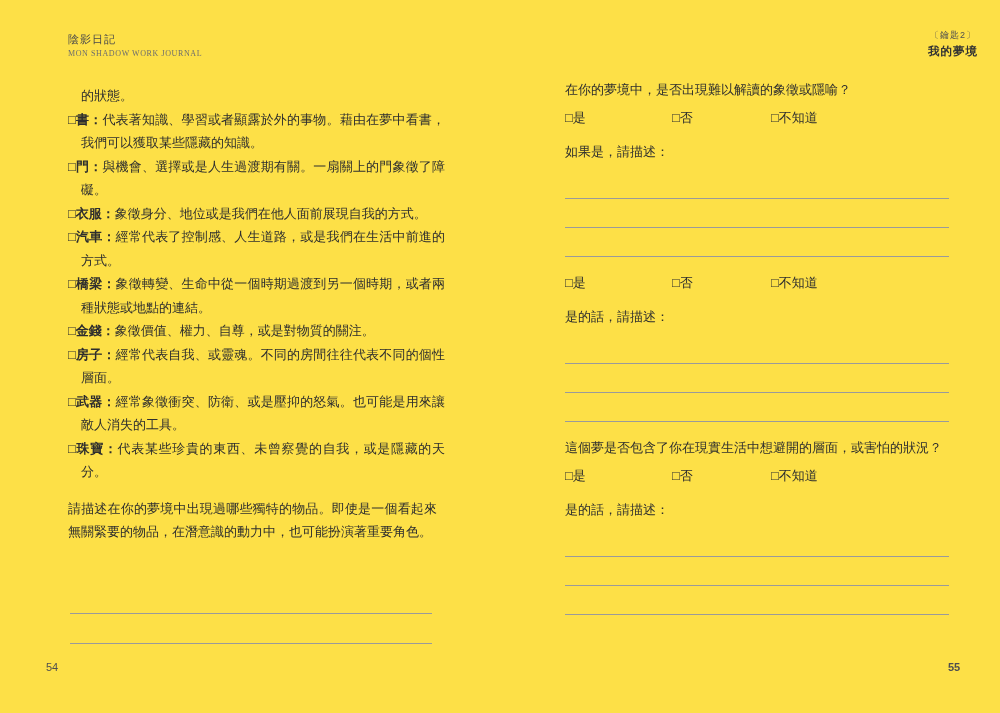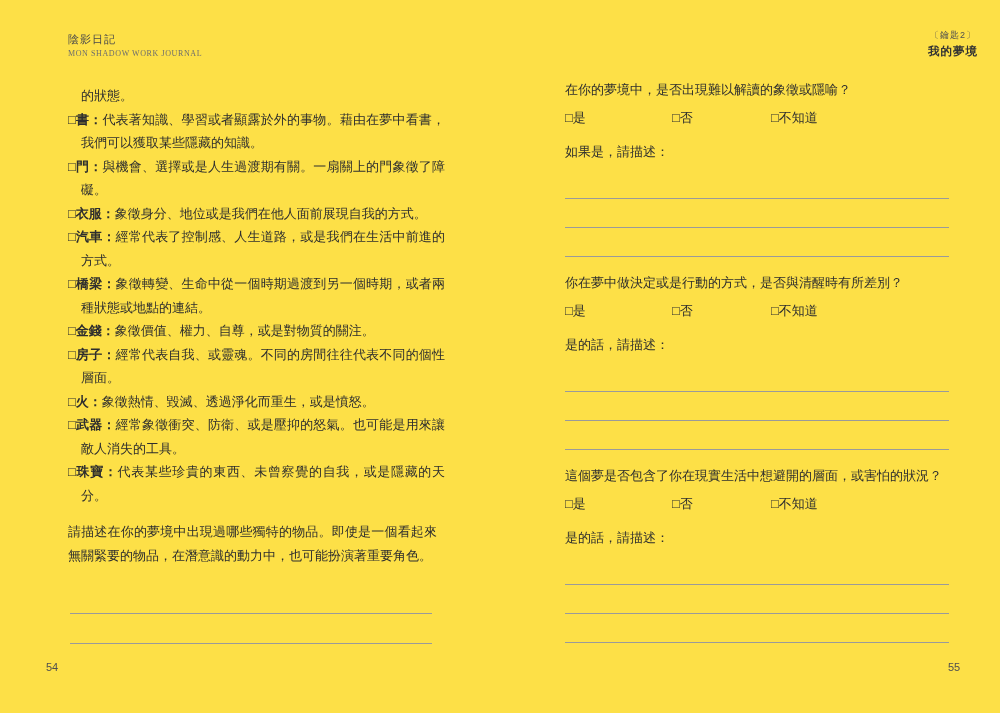--- a/index.html
+++ b/index.html
@@ -34,21 +34,21 @@
   .q-text{line-height:20px;margin-bottom:8px;}
   .options-row{display:flex;line-height:20px;margin-bottom:14px;}
   .opt{white-space:nowrap;}
   .opt:nth-child(1){width:107px;}
   .opt:nth-child(2){width:99px;}
   .q-followup{line-height:20px;margin-bottom:8px;}
   .q-block .write-line{height:28px;border-bottom:1px solid #9a9a9a;}
   
   .pageno{position:absolute;top:661px;font-size:11px;color:#4f4f4f;}
   .pageno.pn-left{left:46px;}
-  .pageno.pn-right{left:948px;}
+  .pageno.pn-right{left:948px;font-weight:bold;}
 </style>
 </head>
 <body>
 
 <div class="spread">
 
   <div class="hdr-left">
     <div class="hdr-title">陰影日記</div>
     <div class="hdr-sub">MON SHADOW WORK JOURNAL</div>
   </div>
@@ -61,21 +61,20 @@
   <div class="left-content">
     <div class="intro-cont">的狀態。</div>
     <div>
         <div class="sym-item"><span class="sym-cb">□</span><span class="sym-term">書：</span><span>代表著知識、學習或者顯露於外的事物。藉由在夢中看書，我們可以獲取某些隱藏的知識。</span></div>
         <div class="sym-item"><span class="sym-cb">□</span><span class="sym-term">門：</span><span>與機會、選擇或是人生過渡期有關。一扇關上的門象徵了障礙。</span></div>
         <div class="sym-item"><span class="sym-cb">□</span><span class="sym-term">衣服：</span><span>象徵身分、地位或是我們在他人面前展現自我的方式。</span></div>
         <div class="sym-item"><span class="sym-cb">□</span><span class="sym-term">汽車：</span><span>經常代表了控制感、人生道路，或是我們在生活中前進的方式。</span></div>
         <div class="sym-item"><span class="sym-cb">□</span><span class="sym-term">橋梁：</span><span>象徵轉變、生命中從一個時期過渡到另一個時期，或者兩種狀態或地點的連結。</span></div>
         <div class="sym-item"><span class="sym-cb">□</span><span class="sym-term">金錢：</span><span>象徵價值、權力、自尊，或是對物質的關注。</span></div>
         <div class="sym-item"><span class="sym-cb">□</span><span class="sym-term">房子：</span><span>經常代表自我、或靈魂。不同的房間往往代表不同的個性層面。</span></div>
-        <div class="sym-item"><span class="sym-cb">□</span><span class="sym-term">火：</span><span>象徵熱情、毀滅、透過淨化而重生，或是憤怒。</span></div>
         <div class="sym-item"><span class="sym-cb">□</span><span class="sym-term">武器：</span><span>經常象徵衝突、防衛、或是壓抑的怒氣。也可能是用來讓敵人消失的工具。</span></div>
         <div class="sym-item"><span class="sym-cb">□</span><span class="sym-term">珠寶：</span><span>代表某些珍貴的東西、未曾察覺的自我，或是隱藏的天分。</span></div>
       </div>
     <p class="prompt">請描述在你的夢境中出現過哪些獨特的物品。即使是一個看起來無關緊要的物品，在潛意識的動力中，也可能扮演著重要角色。</p>
   </div>
 
   <div class="left-lines">
       <div class="write-line"></div>
       <div class="write-line"></div>
     </div>
@@ -87,21 +86,20 @@
           <span class="opt"><span class="sym-cb">□</span><span>是</span></span>
           <span class="opt"><span class="sym-cb">□</span><span>否</span></span>
           <span class="opt"><span class="sym-cb">□</span><span>不知道</span></span>
         </div>
         <div class="q-followup">如果是，請描述：</div>
         <div class="write-line"></div>
         <div class="write-line"></div>
         <div class="write-line"></div>
       </div>
       <div class="q-block">
-        <div class="q-text">你在夢中做決定或是行動的方式，是否與清醒時有所差別？</div>
         <div class="options-row">
           <span class="opt"><span class="sym-cb">□</span><span>是</span></span>
           <span class="opt"><span class="sym-cb">□</span><span>否</span></span>
           <span class="opt"><span class="sym-cb">□</span><span>不知道</span></span>
         </div>
         <div class="q-followup">是的話，請描述：</div>
         <div class="write-line"></div>
         <div class="write-line"></div>
         <div class="write-line"></div>
       </div>

